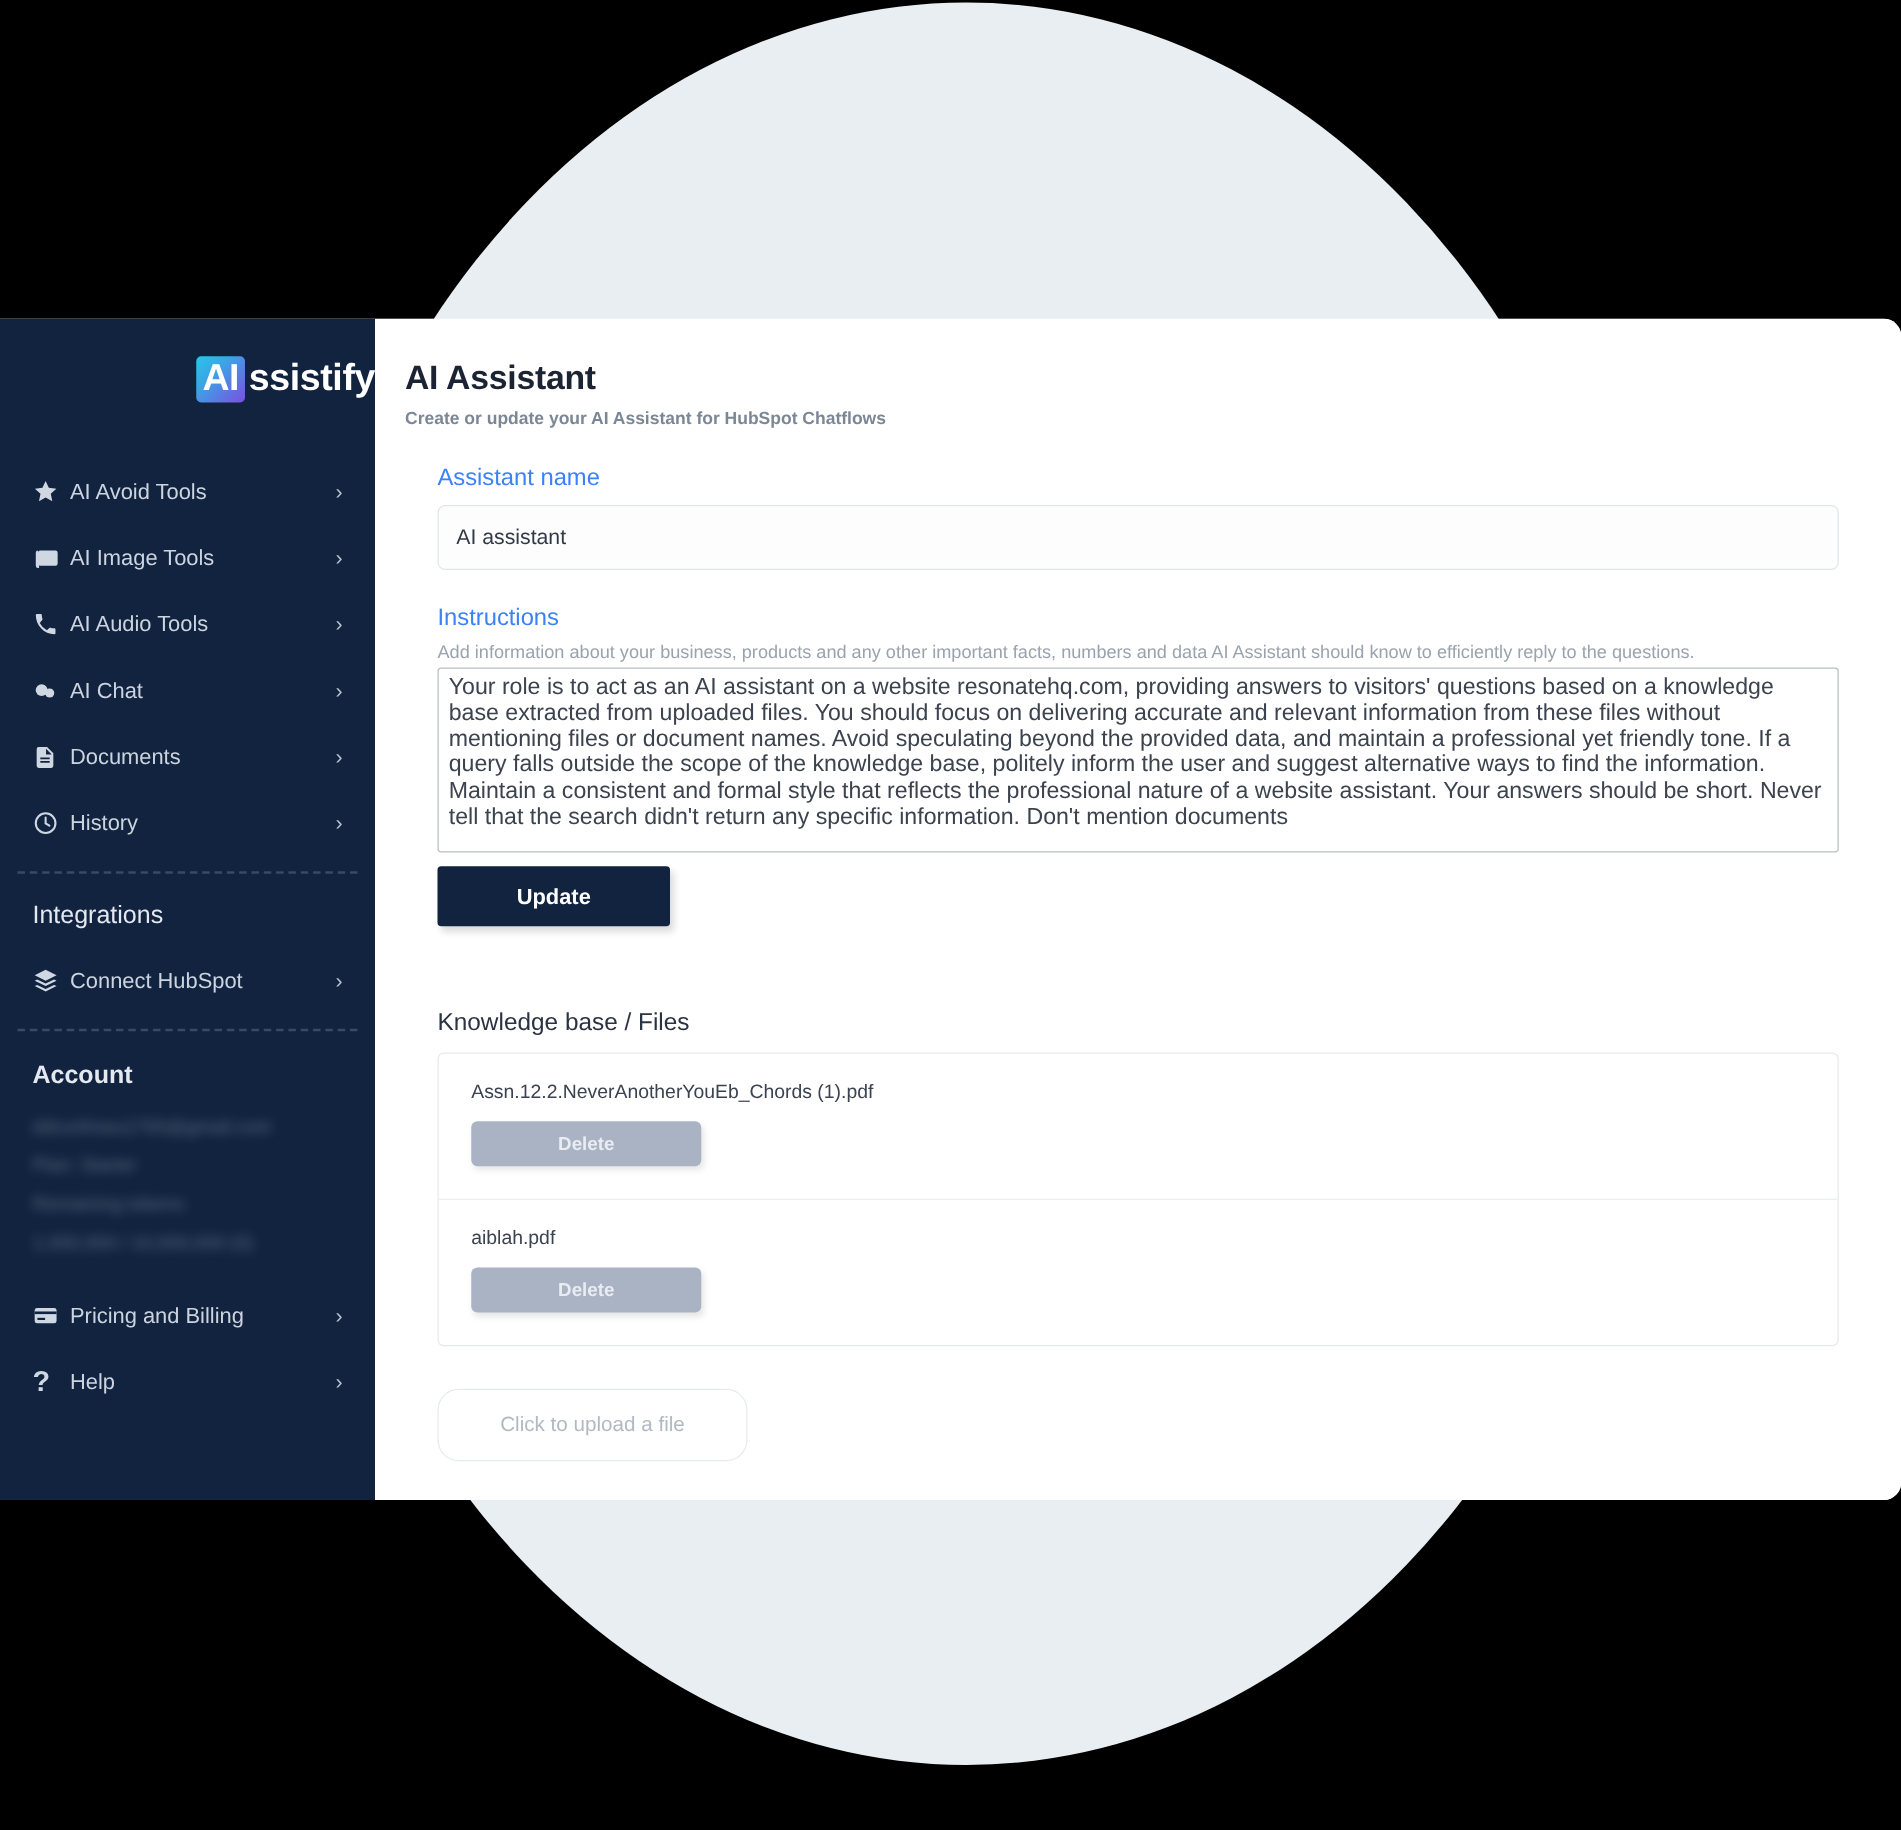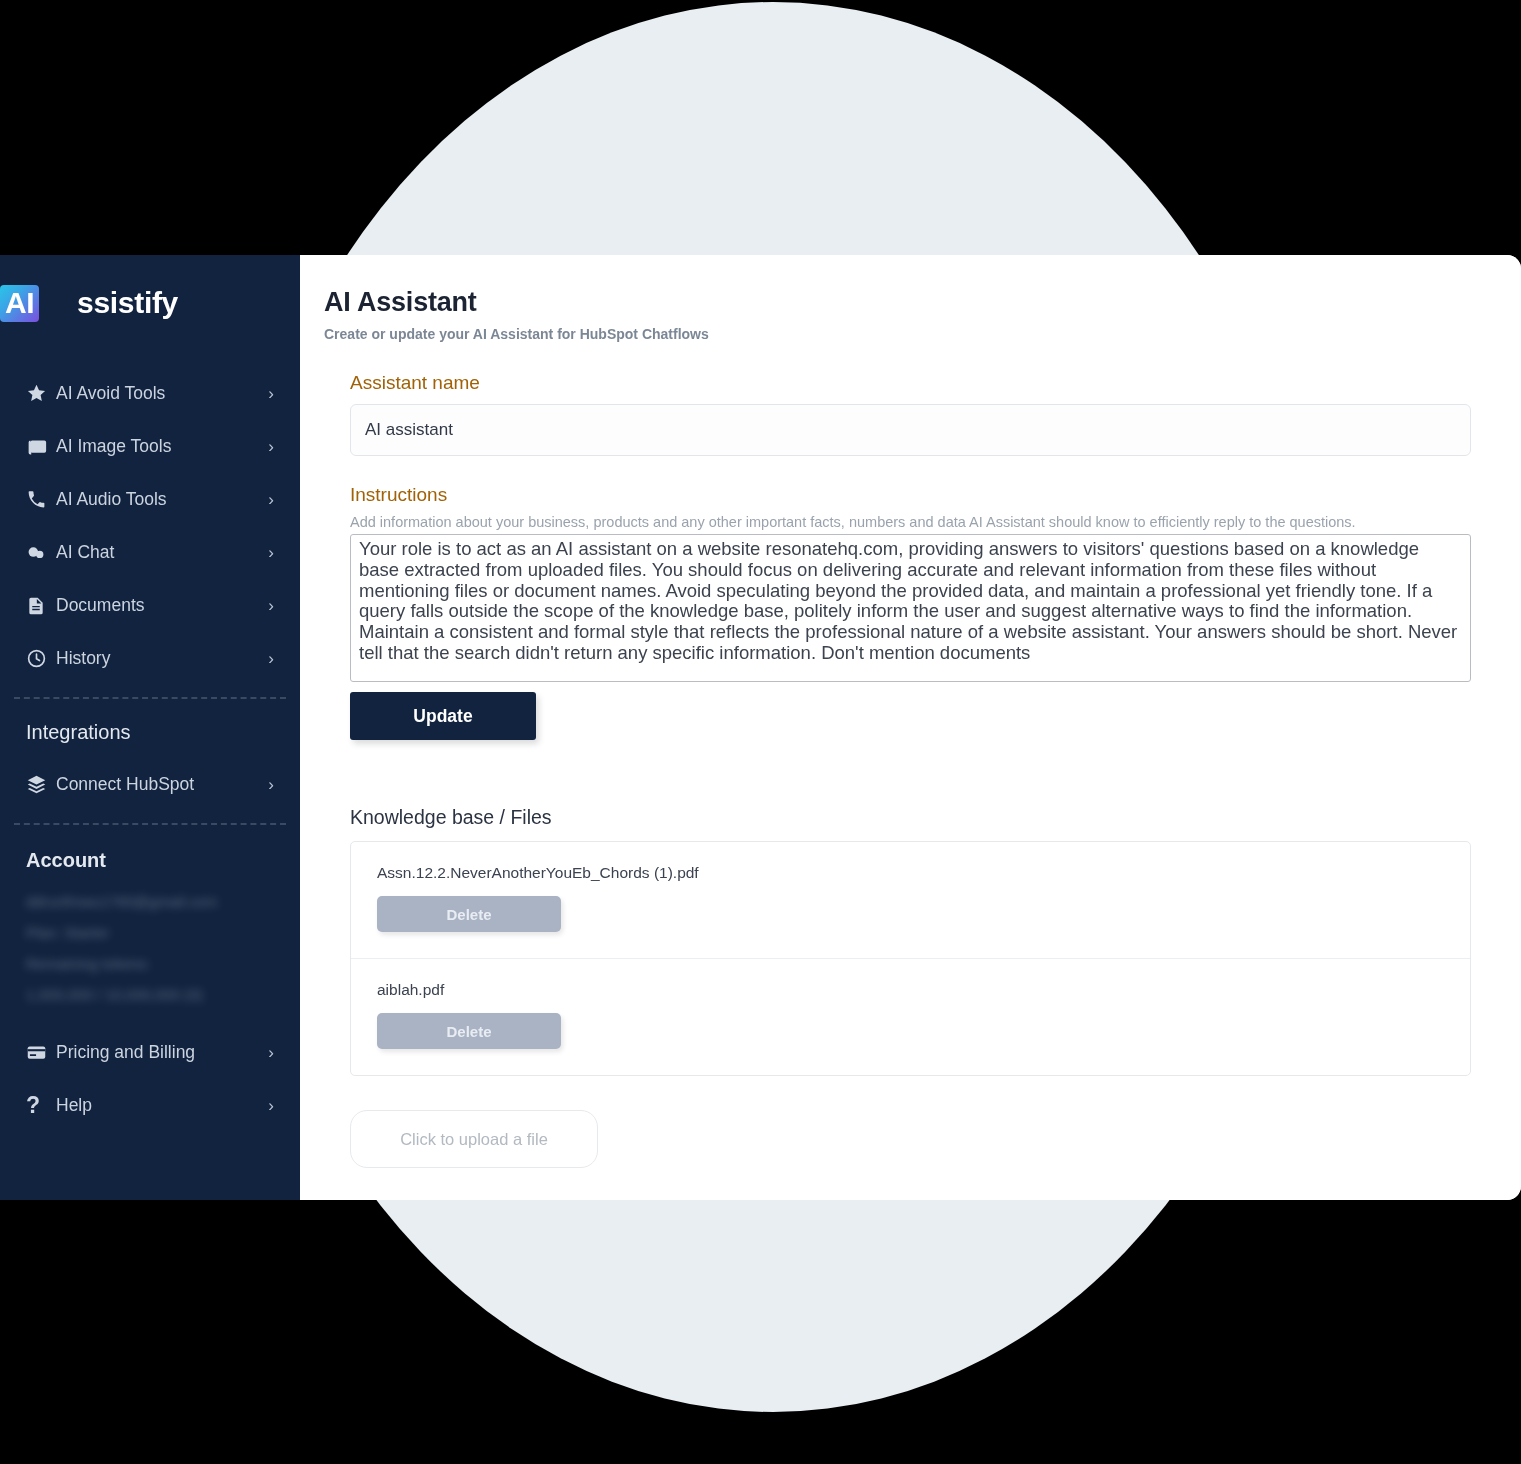--- a/index.html
+++ b/index.html
@@ -49,24 +49,23 @@
     flex: 0 0 300px;
     background: #12233f;
     height: 100%;
     padding-top: 22px;
     position: relative;
   }
 
   .logo-wrap {
     display: flex;
     align-items: center;
-    justify-content: flex-start;
+    justify-content: flex-end;
     margin-bottom: 38px;
     height: 52px;
-    gap: 35px;
   }
   .logo-badge {
     background: linear-gradient(135deg, #29c5e8 0%, #3ba5e6 35%, #7b4fe0 100%);
     border-radius: 4px;
     padding: 3px 5px 4px 5px;
     line-height: 1;
     margin-right: 3px;
   }
   .logo-badge span {
     color: #ffffff;
@@ -156,21 +155,21 @@
     font-size: 14px;
     color: #7c8795;
     margin-top: 8px;
     font-weight: 600;
   }
 
   .field-block { margin-top: 30px; padding: 0 26px; }
 
   .field-label {
     font-size: 19px;
-    color: #a16207;
+    color: #3b82f6;
     margin-bottom: 10px;
   }
 
   .text-input {
     width: 100%;
     height: 52px;
     border: 1px solid #e2e6ea;
     border-radius: 6px;
     background: #fdfdfd;
     padding: 0 14px;

